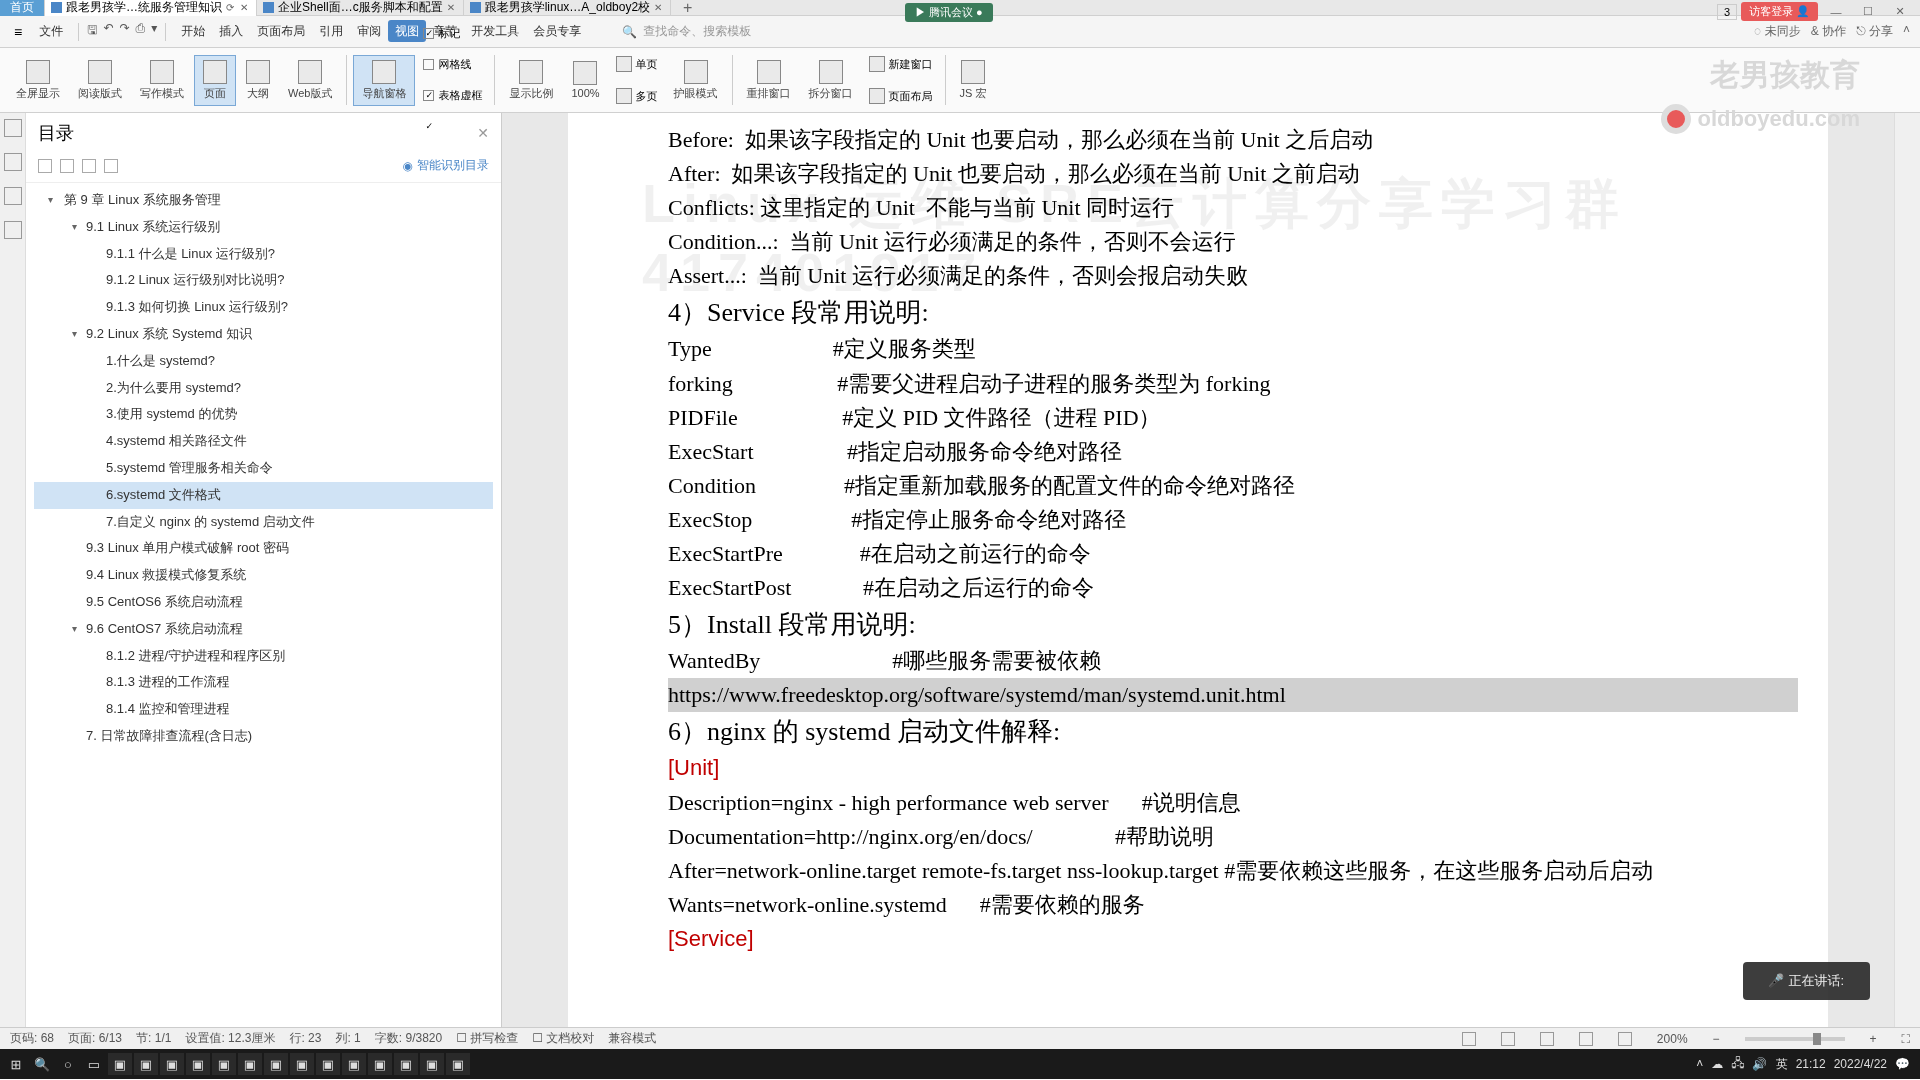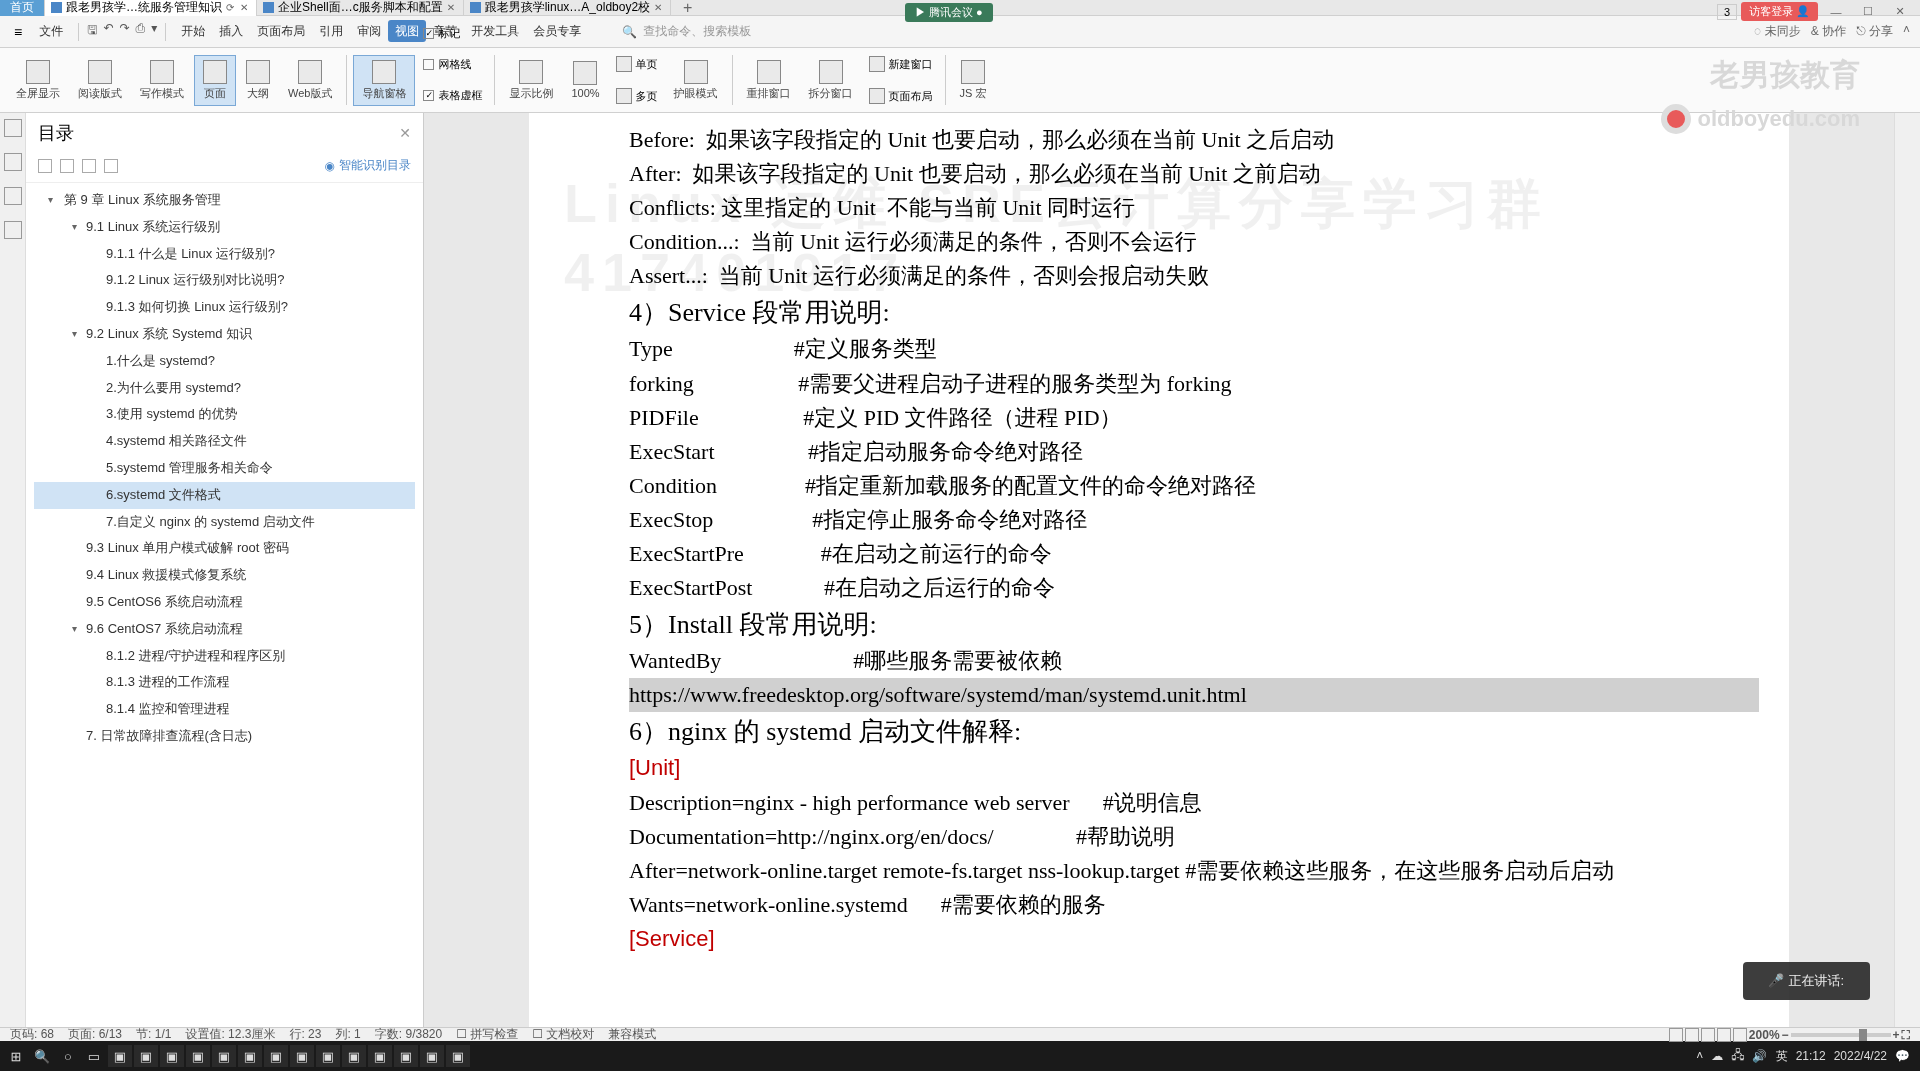--- a/index.html
+++ b/index.html
@@ -39,21 +39,21 @@
 .tool-row { display: flex; align-items: center; gap: 4px; }
 .tool-check { width: 11px; height: 11px; border: 1px solid #888; }
 .tool-check.checked::after { content: "✓"; font-size: 9px; position: relative; top: -3px; left: 1px; }
 .tool-sep { width: 1px; height: 50px; background: #ccc; margin: 0 4px; }
 
 
 .body-area { display: flex; height: calc(100% - 17px - 32px - 65px - 22px - 30px); }
 .left-strip { width: 26px; background: #f0f0f0; border-right: 1px solid #ddd; display: flex; flex-direction: column; align-items: center; padding-top: 6px; gap: 16px; color: #666; }
 .left-strip .ico { width: 18px; height: 18px; border: 1px solid #999; }
 
-.outline-panel { width: 398px; border-right: 1px solid #ccc; background: #fff; display: flex; flex-direction: column; }
+.outline-panel { width: 476px; border-right: 1px solid #ccc; background: #fff; display: flex; flex-direction: column; }
 .outline-header { display: flex; align-items: center; justify-content: space-between; padding: 8px 12px; font-size: 18px; font-weight: 500; }
 .outline-header .close { color: #999; font-size: 14px; }
 .outline-tools { display: flex; align-items: center; justify-content: space-between; padding: 4px 12px 8px; border-bottom: 1px solid #eee; }
 .outline-tools .icons { display: flex; gap: 8px; }
 .outline-tools .icons span { width: 14px; height: 14px; border: 1px solid #aaa; }
 .outline-tools .smart { color: #4a86c7; font-size: 12px; display: flex; align-items: center; gap: 4px; }
 .outline-tree { flex: 1; overflow-y: auto; padding: 4px 8px; font-size: 13px; color: #333; }
 .tree-item { padding: 3px 4px 3px 20px; position: relative; white-space: nowrap; overflow: hidden; text-overflow: ellipsis; line-height: 1.6; }
 .tree-item.l1 { padding-left: 30px; }
 .tree-item.l2 { padding-left: 52px; }
@@ -71,22 +71,22 @@
 .line .red { color: #c00000; }
 .right-strip { width: 26px; background: #f0f0f0; border-left: 1px solid #ddd; }
 
 .watermark { position: absolute; right: 60px; top: 55px; font-size: 30px; color: #d8d8d8; font-weight: bold; text-align: right; pointer-events: none; z-index: 5; }
 .watermark .logo-dot { display: inline-block; width: 30px; height: 30px; background: #e85a5a; border-radius: 50%; border: 6px solid #ddd; position: relative; top: 8px; margin-right: 6px; }
 .bg-watermark { position: absolute; left: 140px; top: 55px; font-size: 54px; color: rgba(0,0,0,0.06); font-weight: bold; letter-spacing: 8px; z-index: 0; }
 
 .voice-pop { position: absolute; right: 50px; bottom: 80px; background: rgba(40,40,40,0.9); color: #eee; padding: 10px 26px; font-size: 13px; border-radius: 4px; display: flex; align-items: center; gap: 10px; }
 
 
-.status-bar { height: 14px; background: #f0f0f0; border-top: 1px solid #ccc; display: flex; align-items: center; font-size: 12px; color: #555; padding: 0 10px; gap: 14px; }
-.status-right { margin-left: auto; display: flex; align-items: center; gap: 2px; font-weight: bold; }
+.status-bar { height: 22px; background: #f0f0f0; border-top: 1px solid #ccc; display: flex; align-items: center; font-size: 12px; color: #555; padding: 0 10px; gap: 14px; }
+.status-right { margin-left: auto; display: flex; align-items: center; gap: 25px; }
 .status-ico { width: 14px; height: 14px; border: 1px solid #999; }
 .zoom-slider { width: 100px; height: 4px; background: #ccc; position: relative; }
 .zoom-slider .knob { width: 8px; height: 12px; background: #888; position: absolute; left: 68px; top: -4px; }
 
 
 .taskbar { height: 30px; background: #1a1a1a; display: flex; align-items: center; padding: 0 4px; gap: 2px; }
 .task-ico { width: 24px; height: 22px; display: flex; align-items: center; justify-content: center; color: #ddd; font-size: 13px; }
 .task-ico.app { background: #2a2a2a; }
 .task-right { margin-left: auto; display: flex; align-items: center; gap: 8px; color: #ddd; font-size: 12px; padding-right: 6px; }
 </style>

